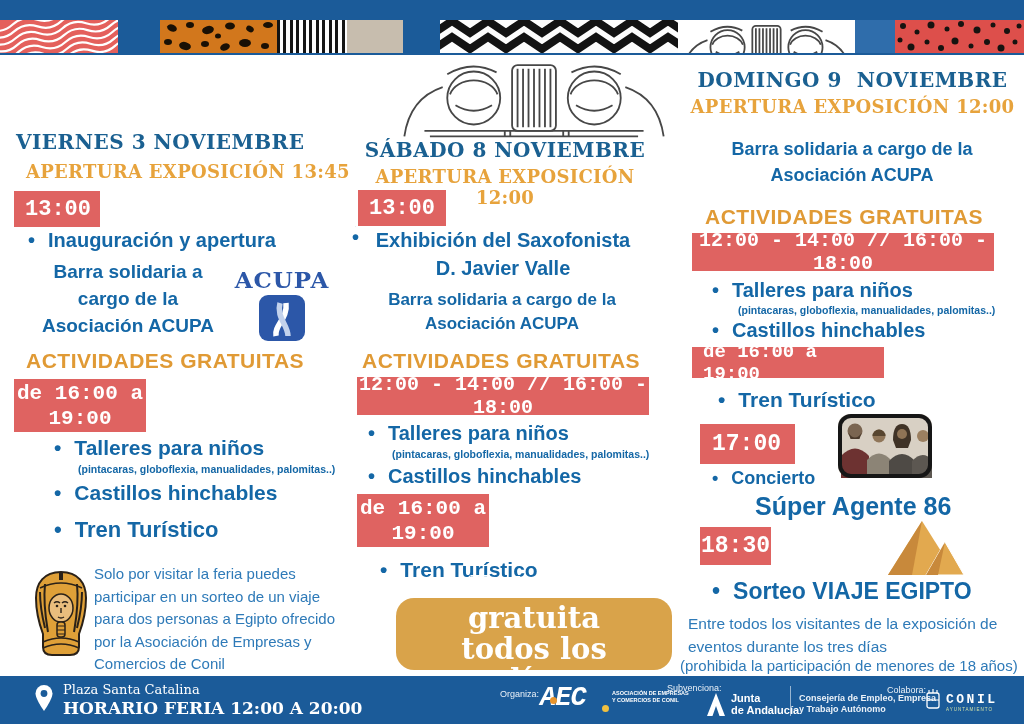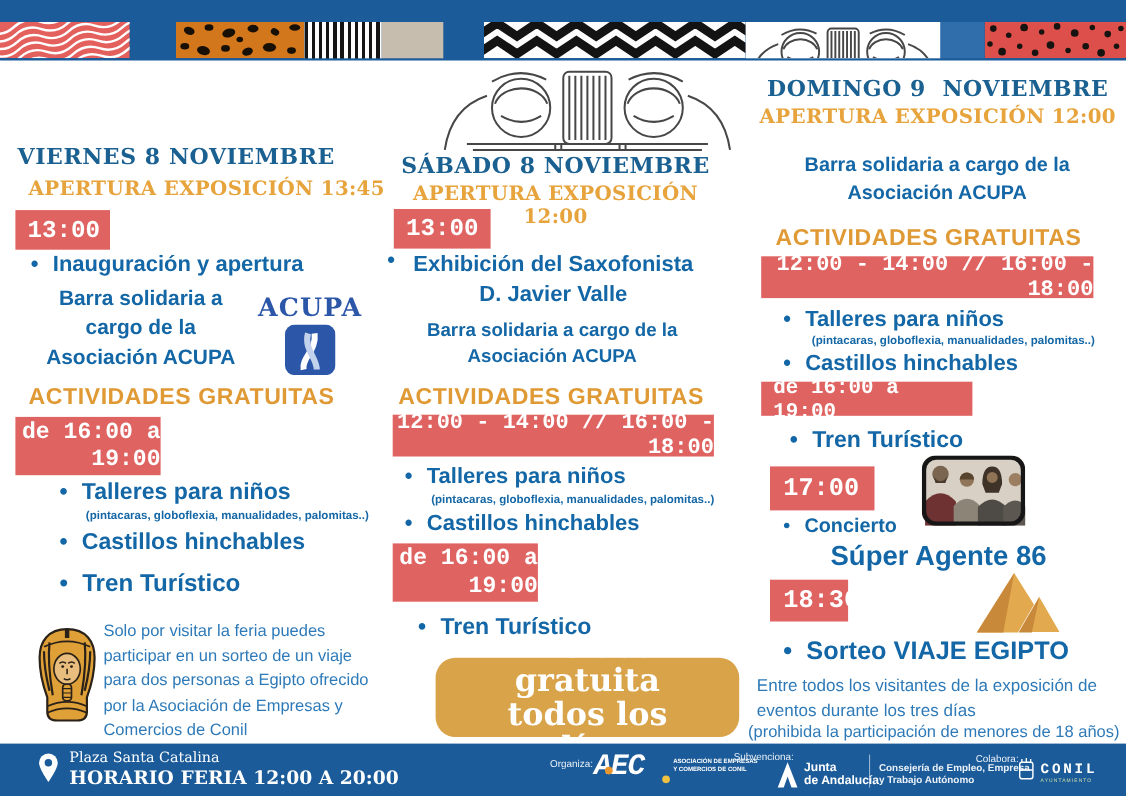--- a/index.html
+++ b/index.html
@@ -12,21 +12,21 @@
   .abs{position:absolute}
   .slab{font-family:"DejaVu Serif",serif;font-weight:bold}
   .sans{font-family:Liberation Mono, monospace;font-weight:bold}
   .banner{position:absolute;left:0;top:0;width:1024px;height:55px;background:var(--blue)}
   .tile{position:absolute;top:20px;height:33px;overflow:hidden}
   .t-stripes{background:repeating-linear-gradient(90deg,#141414 0 3px,#fdfdfd 3px 6.5px)}
   .t-beige{background:#c7bdae}
   .t-blue{background:#2f6dab}
   .badge{position:absolute;background:var(--badge);color:#fff;font-weight:bold;
          font-family:Liberation Mono, monospace;display:flex;align-items:center}
-  .badge.ctr{justify-content:center;text-align:right}
+  .badge.ctr{justify-content:center;text-align:center}
   .bul{position:absolute;color:var(--body);font-weight:bold;font-family:"Liberation Sans",sans-serif;white-space:nowrap}
   .bul::before{content:"•";margin-right:13px}
   .day{position:absolute;color:var(--hblue);font-family:"DejaVu Serif",serif;font-weight:bold;letter-spacing:.5px;white-space:pre-wrap}
   .apert{position:absolute;color:var(--orange);font-family:"DejaVu Serif",serif;font-weight:bold;letter-spacing:.3px}
   .actv{position:absolute;color:#e09a35;font-weight:bold;font-family:"Liberation Sans",sans-serif;letter-spacing:.5px}
   .blue-c{color:var(--body);font-weight:bold;font-family:"Liberation Sans",sans-serif;text-align:center}
   .note{color:var(--note);font-family:"Liberation Sans",sans-serif;}
   .footer{position:absolute;left:0;top:676px;width:1024px;height:48px;background:var(--blue);color:#fff}
   .flabel{position:absolute;font-size:9px;color:#eaf1f8;font-family:"Liberation Sans",sans-serif}
   .small-note{position:absolute;color:var(--body);font-weight:bold;font-family:"Liberation Sans",sans-serif;font-size:10.5px}
@@ -127,21 +127,21 @@
           <circle cx="92" cy="22" r="3"></circle>
             <circle cx="106" cy="28" r="3.5"></circle>
             <circle cx="120" cy="22" r="2.5"></circle>
         </g>
       </svg>
     </div>
   </div>
 
 
   <section>
-    <div class="day" style="left:16px;top:130px;font-size:20px">VIERNES 8 NOVIEMBRE</div>
+    <div class="day" style="left:16px;top:130px;font-size:20px">VIERNES 3 NOVIEMBRE</div>
     <div class="apert" style="left:26px;top:161px;font-size:18px">APERTURA EXPOSICIÓN 13:45</div>
     <div class="badge" style="left:14px;top:191px;width:86px;height:36px;font-size:22px;padding-left:11px">13:00</div>
     <div class="bul" style="left:28px;top:229px;font-size:20px">Inauguración y apertura</div>
     <div class="abs blue-c" style="left:28px;top:258px;width:200px;font-size:19px;line-height:27px">Barra solidaria a cargo de la Asociación ACUPA</div>
     <div class="abs" style="left:228px;top:266px;width:108px;text-align:center">
       <div class="slab" style="font-size:23px;color:#2c57a8;letter-spacing:1px">ACUPA</div>
       <svg width="46" height="46" style="margin-top:2px">
         <rect width="46" height="46" rx="9" fill="#2c57a8"></rect>
         <path d="M17,41 C15,30 29,24 27,8" stroke="#fff" stroke-width="5.5" fill="none"></path>
         <path d="M29,41 C29,30 17,22 21,8" stroke="#c3d2ec" stroke-width="5.5" fill="none"></path>
@@ -235,21 +235,21 @@
         <path d="M55,26 q0,-16 9,-16 q9,0 9,16 l-3,8 h-12 z" fill="#3f3226"></path>
         <circle cx="64" cy="20" r="5" fill="#8f7355"></circle>
         <path d="M51,64 V47 q13,-14 26,0 V64 Z" fill="#4e4a45"></path>
         <circle cx="85" cy="22" r="6" fill="#9b7f60"></circle>
         <path d="M74,64 V47 q11,-12 21,0 L95,64 Z" fill="#5c5751"></path>
         <rect x="2" y="2" width="90" height="60" rx="11" fill="none" stroke="#161616" stroke-width="4"></rect>
       </svg>
     </div>
     <div class="bul" style="left:712px;top:468px;font-size:18px">Concierto</div>
     <div class="abs" style="left:755px;top:492px;font-size:25px;color:var(--body);font-weight:bold;font-family:'Liberation Sans',sans-serif">Súper Agente 86</div>
-    <div class="badge" style="left:700px;top:527px;width:71px;height:38px;font-size:23px;padding-left:12px">18:30</div>
+    <div class="badge" style="left:700px;top:527px;width:71px;height:38px;font-size:23px;padding-left:1px">18:30</div>
     <div class="abs" style="left:886px;top:518px">
       <svg width="78" height="58" viewBox="0 0 78 58">
         <polygon points="2,57 36,3 70,57" fill="#e2a94f"></polygon>
         <polygon points="2,57 36,3 26,57" fill="#c8893b"></polygon>
         <polygon points="40,57 59,24 78,57" fill="#e2a94f" stroke="#fff" stroke-width="1"></polygon>
         <polygon points="40,57 59,24 52,57" fill="#c8893b"></polygon>
       </svg>
     </div>
     <div class="bul" style="left:712px;top:578px;font-size:23px">Sorteo VIAJE EGIPTO</div>
     <div class="abs note" style="left:688px;top:612px;width:330px;font-size:15.5px;line-height:23px">Entre todos los visitantes de la exposición de eventos durante los tres días</div>

